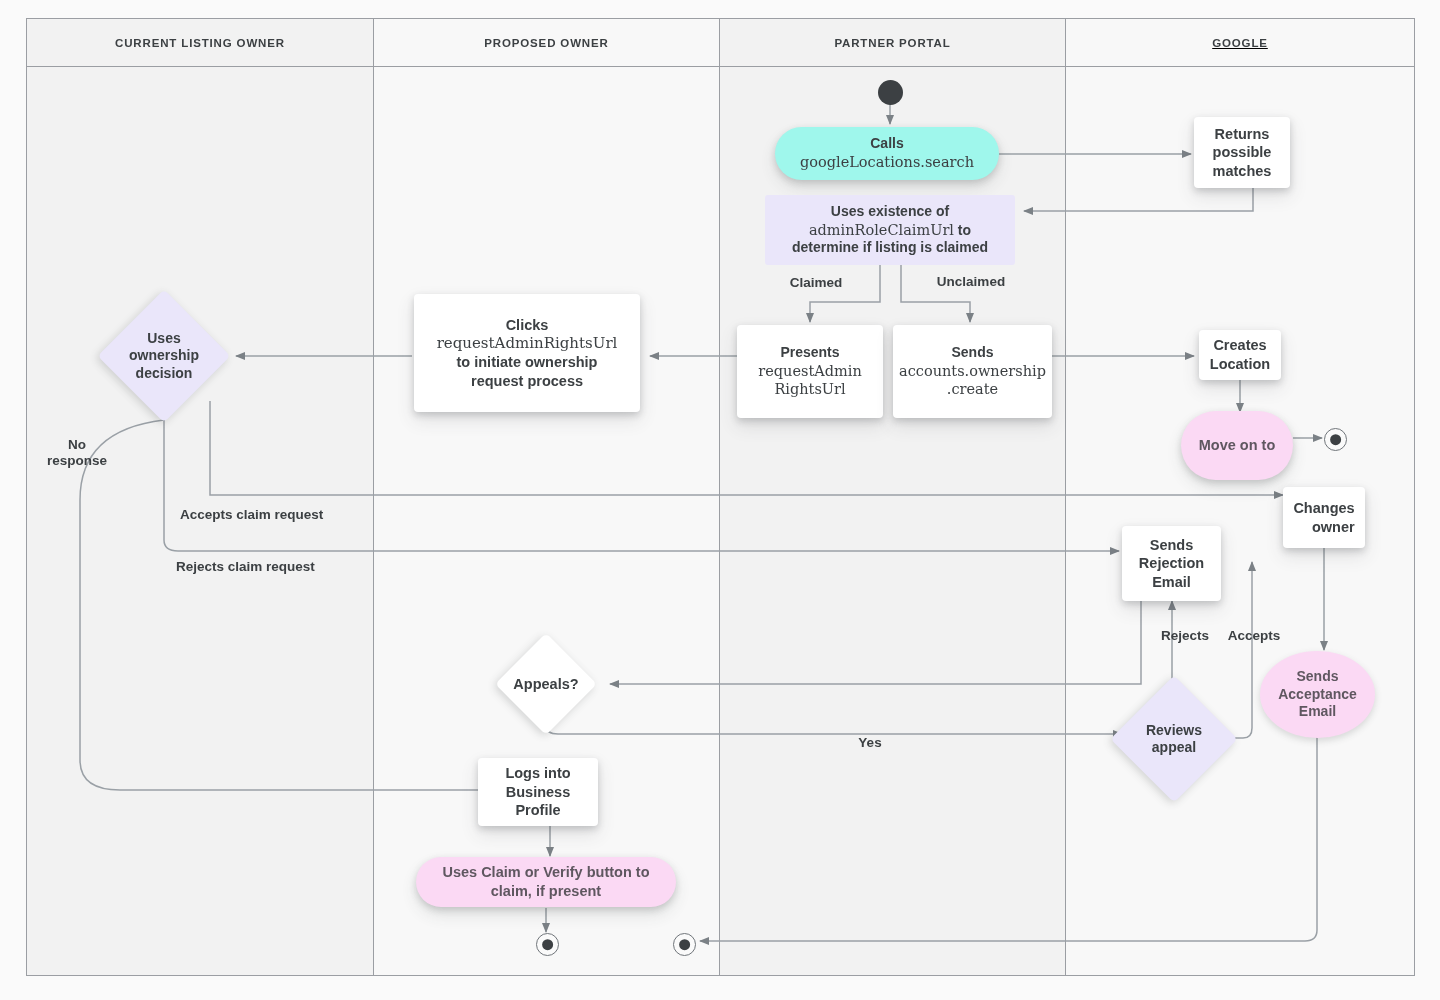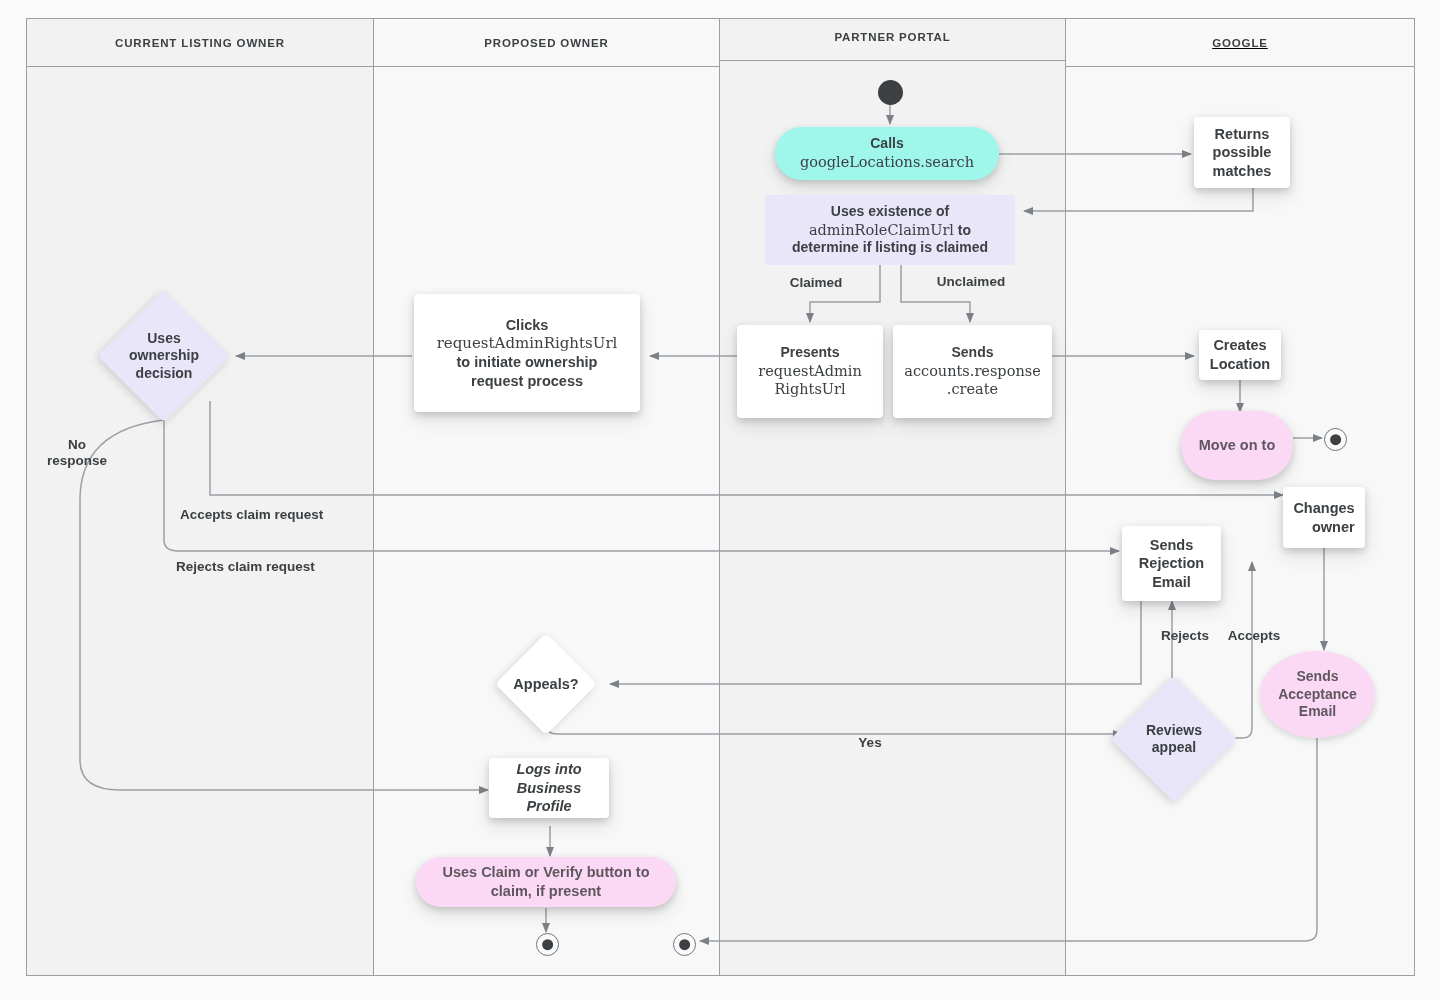--- a/index.html
+++ b/index.html
@@ -57,21 +57,21 @@
   <div class="lane-body" style="left:374px;top:19px;width:345px;height:956px;background:#f8f8f8;"></div>
   <div class="lane-body" style="left:720px;top:19px;width:345px;height:956px;background:#f2f2f2;"></div>
   <div class="lane-body" style="left:1066px;top:19px;width:348px;height:956px;background:#f8f8f8;"></div>
 
   <div class="lane-head" style="left:27px;top:19px;width:346px;height:48px;">
     <span>CURRENT LISTING OWNER</span>
   </div>
   <div class="lane-head" style="left:374px;top:19px;width:345px;height:48px;">
     <span>PROPOSED OWNER</span>
   </div>
-  <div class="lane-head" style="left:720px;top:13px;width:345px;height:48px;text-align:right;">
+  <div class="lane-head" style="left:720px;top:19px;width:345px;height:48px;text-align:right;">
     <span>PARTNER PORTAL</span>
   </div>
   <div class="lane-head" style="left:1066px;top:19px;width:348px;height:48px;text-decoration:underline;">
     <span>GOOGLE</span>
   </div>
 
   <div class="lane-body" style="left:373px;top:19px;width:1px;height:956px;background:#9b9ea3;z-index:2;"></div>
   <div class="lane-body" style="left:719px;top:19px;width:1px;height:956px;background:#9b9ea3;z-index:2;"></div>
   <div class="lane-body" style="left:1065px;top:19px;width:1px;height:956px;background:#9b9ea3;z-index:2;"></div>
   <div class="frame" style="z-index:2;"></div>
@@ -157,21 +157,21 @@
     <div class="txt" style="font-size:14px;">
       <div class="bold">Presents</div>
       <div class="mono" style="font-size:14.5px;">requestAdmin</div>
       <div class="mono" style="font-size:14.5px;">RightsUrl</div>
     </div>
   </div>
 
   <div class="node n-rect" style="left:893px;top:325px;width:159px;height:93px;">
     <div class="txt" style="font-size:14px;">
       <div class="bold">Sends</div>
-      <div class="mono" style="font-size:14.5px;">accounts.response</div>
+      <div class="mono" style="font-size:14.5px;">accounts.ownership</div>
       <div class="mono" style="font-size:14.5px;">.create</div>
     </div>
   </div>
 
   <div class="node n-rect" style="left:1199px;top:330px;width:82px;height:50px;">
     <div class="txt bold" style="font-size:14.5px;white-space:pre-line;">Creates
 Location</div>
   </div>
 
   <div class="node n-round n-pink" style="left:1181px;top:411px;width:112px;height:69px;">
@@ -227,21 +227,21 @@
   </div>
 
   <div class="diamond" style="left:1129px;top:694px;width:90px;height:90px;">
     <div class="shape lav"></div>
     <div class="dlabel" style="font-size:14px;white-space:pre-line;width:130px;left:-20px;">Reviews
 appeal</div>
   </div>
 
   <div class="elabel" style="left:838px;top:735px;width:64px;">Yes</div>
 
-  <div class="node n-rect" style="left:489px;top:758px;width:120px;height:60px;font-style:italic;">
+  <div class="node n-rect" style="left:478px;top:758px;width:120px;height:68px;">
     <div class="txt bold" style="font-size:14.5px;white-space:pre-line;">Logs into
 Business
 Profile</div>
   </div>
 
   <div class="node n-round n-pink" style="left:416px;top:857px;width:260px;height:50px;">
     <div class="txt bold" style="font-size:14.5px;white-space:pre-line;line-height:1.33;">Uses Claim or Verify button to
 claim, if present</div>
   </div>
 

